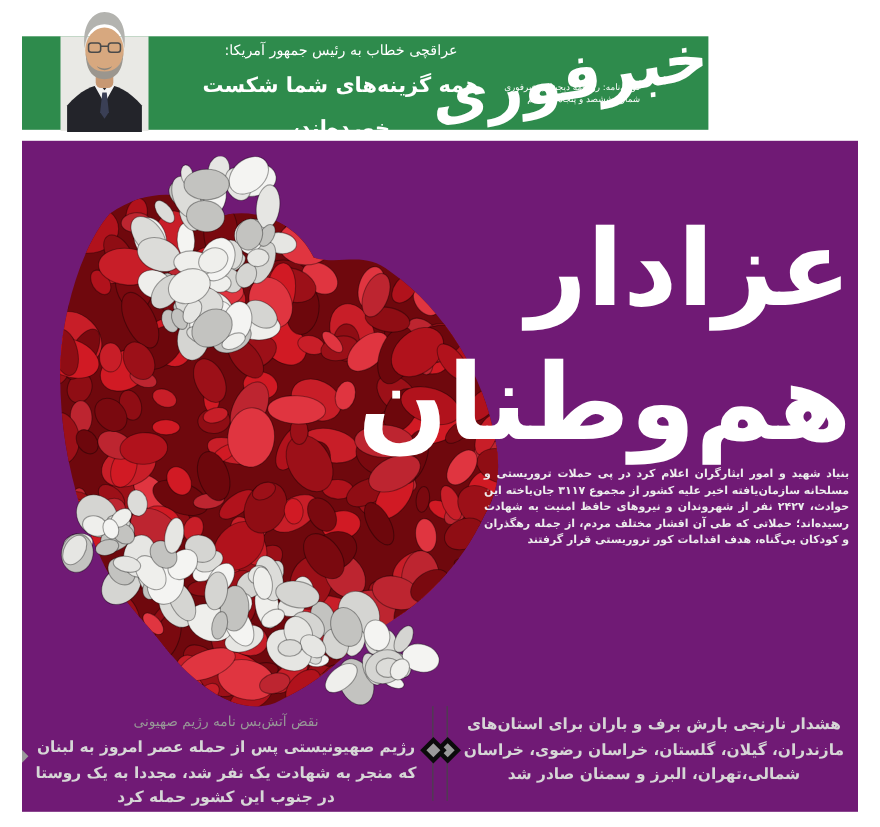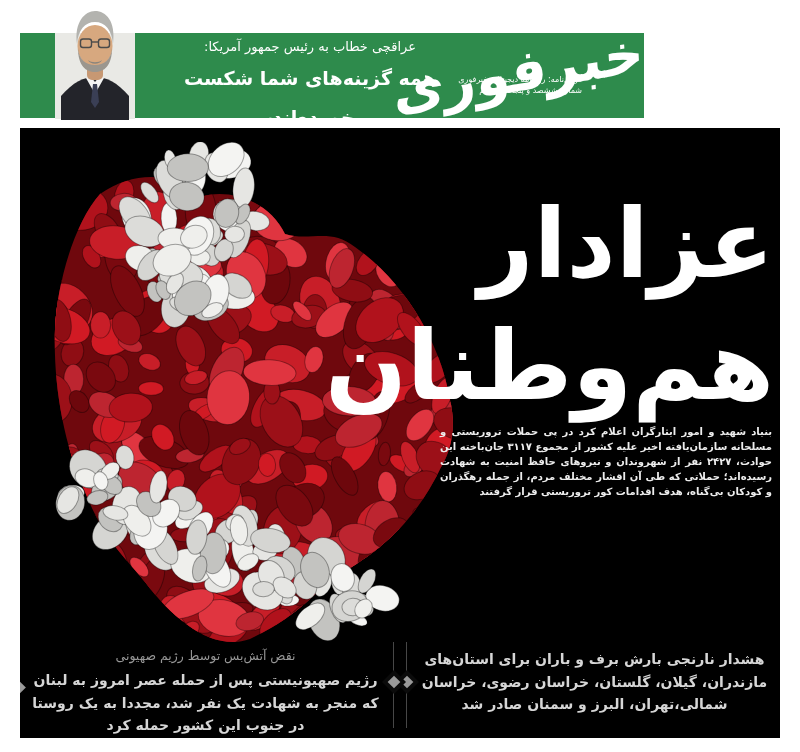--- a/index.html
+++ b/index.html
@@ -19,21 +19,21 @@
   .logo{position:absolute;right:0px;top:2px;color:#fff;font-weight:700;
         font-size:56px;transform:rotate(-9deg) skewX(-6deg);
         transform-origin:60% 40%;z-index:5;white-space:nowrap;direction:rtl;}
   .smallprint{position:absolute;right:62px;top:41px;width:178px;direction:rtl;
         text-align:right;color:#ffffff;font-size:8px;line-height:11px;z-index:4;}
   .smallprint .dateline{display:inline-block;border-top:1px solid rgba(255,255,255,.85);
         padding-top:2px;margin-top:2px;}
 
   
   .poster{position:absolute;left:20px;top:128px;width:760px;height:610px;
-        background:#000000;overflow:hidden;z-index:1;}
+        background:#701a75;overflow:hidden;z-index:1;}
   .map-svg{position:absolute;left:5px;top:14px;}
   .headline{position:absolute;right:6px;top:56px;text-align:right;direction:rtl;
         color:#ffffff;font-weight:700;font-size:96px;line-height:1.27;z-index:6;}
   .lede{position:absolute;right:8px;top:296px;width:332px;direction:rtl;
         color:#ededed;font-size:10px;font-weight:700;line-height:1.5;
         text-align:justify;z-index:6;}
 
   
   .footer{position:absolute;left:0;right:0;bottom:0;height:100px;display:flex;
         direction:rtl;padding:0 4px;z-index:7;}
@@ -556,18 +556,18 @@
     <div class="fcol">
       <div class="fbody">هشدار نارنجی بارش برف و باران برای استان‌های مازندران، گیلان، گلستان، خراسان رضوی، خراسان شمالی،تهران، البرز و سمنان صادر شد</div>
     </div>
     <div class="fsep">
         <span class="dia"></span>
       </div>
     <div class="fsep">
         <span class="dia"></span>
       </div>
     <div class="fcol">
-      <div class="fhead">نقض آتش‌بس توسط رژیم صهیونی</div>
+      <div class="fhead">نقض آتش‌بس نامه رژیم صهیونی</div>
       <div class="fbody">رژیم صهیونیستی پس از حمله عصر امروز به لبنان که منجر به شهادت یک نفر شد، مجددا به یک روستا در جنوب این کشور حمله کرد</div>
     </div>
   </div>
   <div class="edge-diamond"></div>
 </div>
 
 </body></html>

